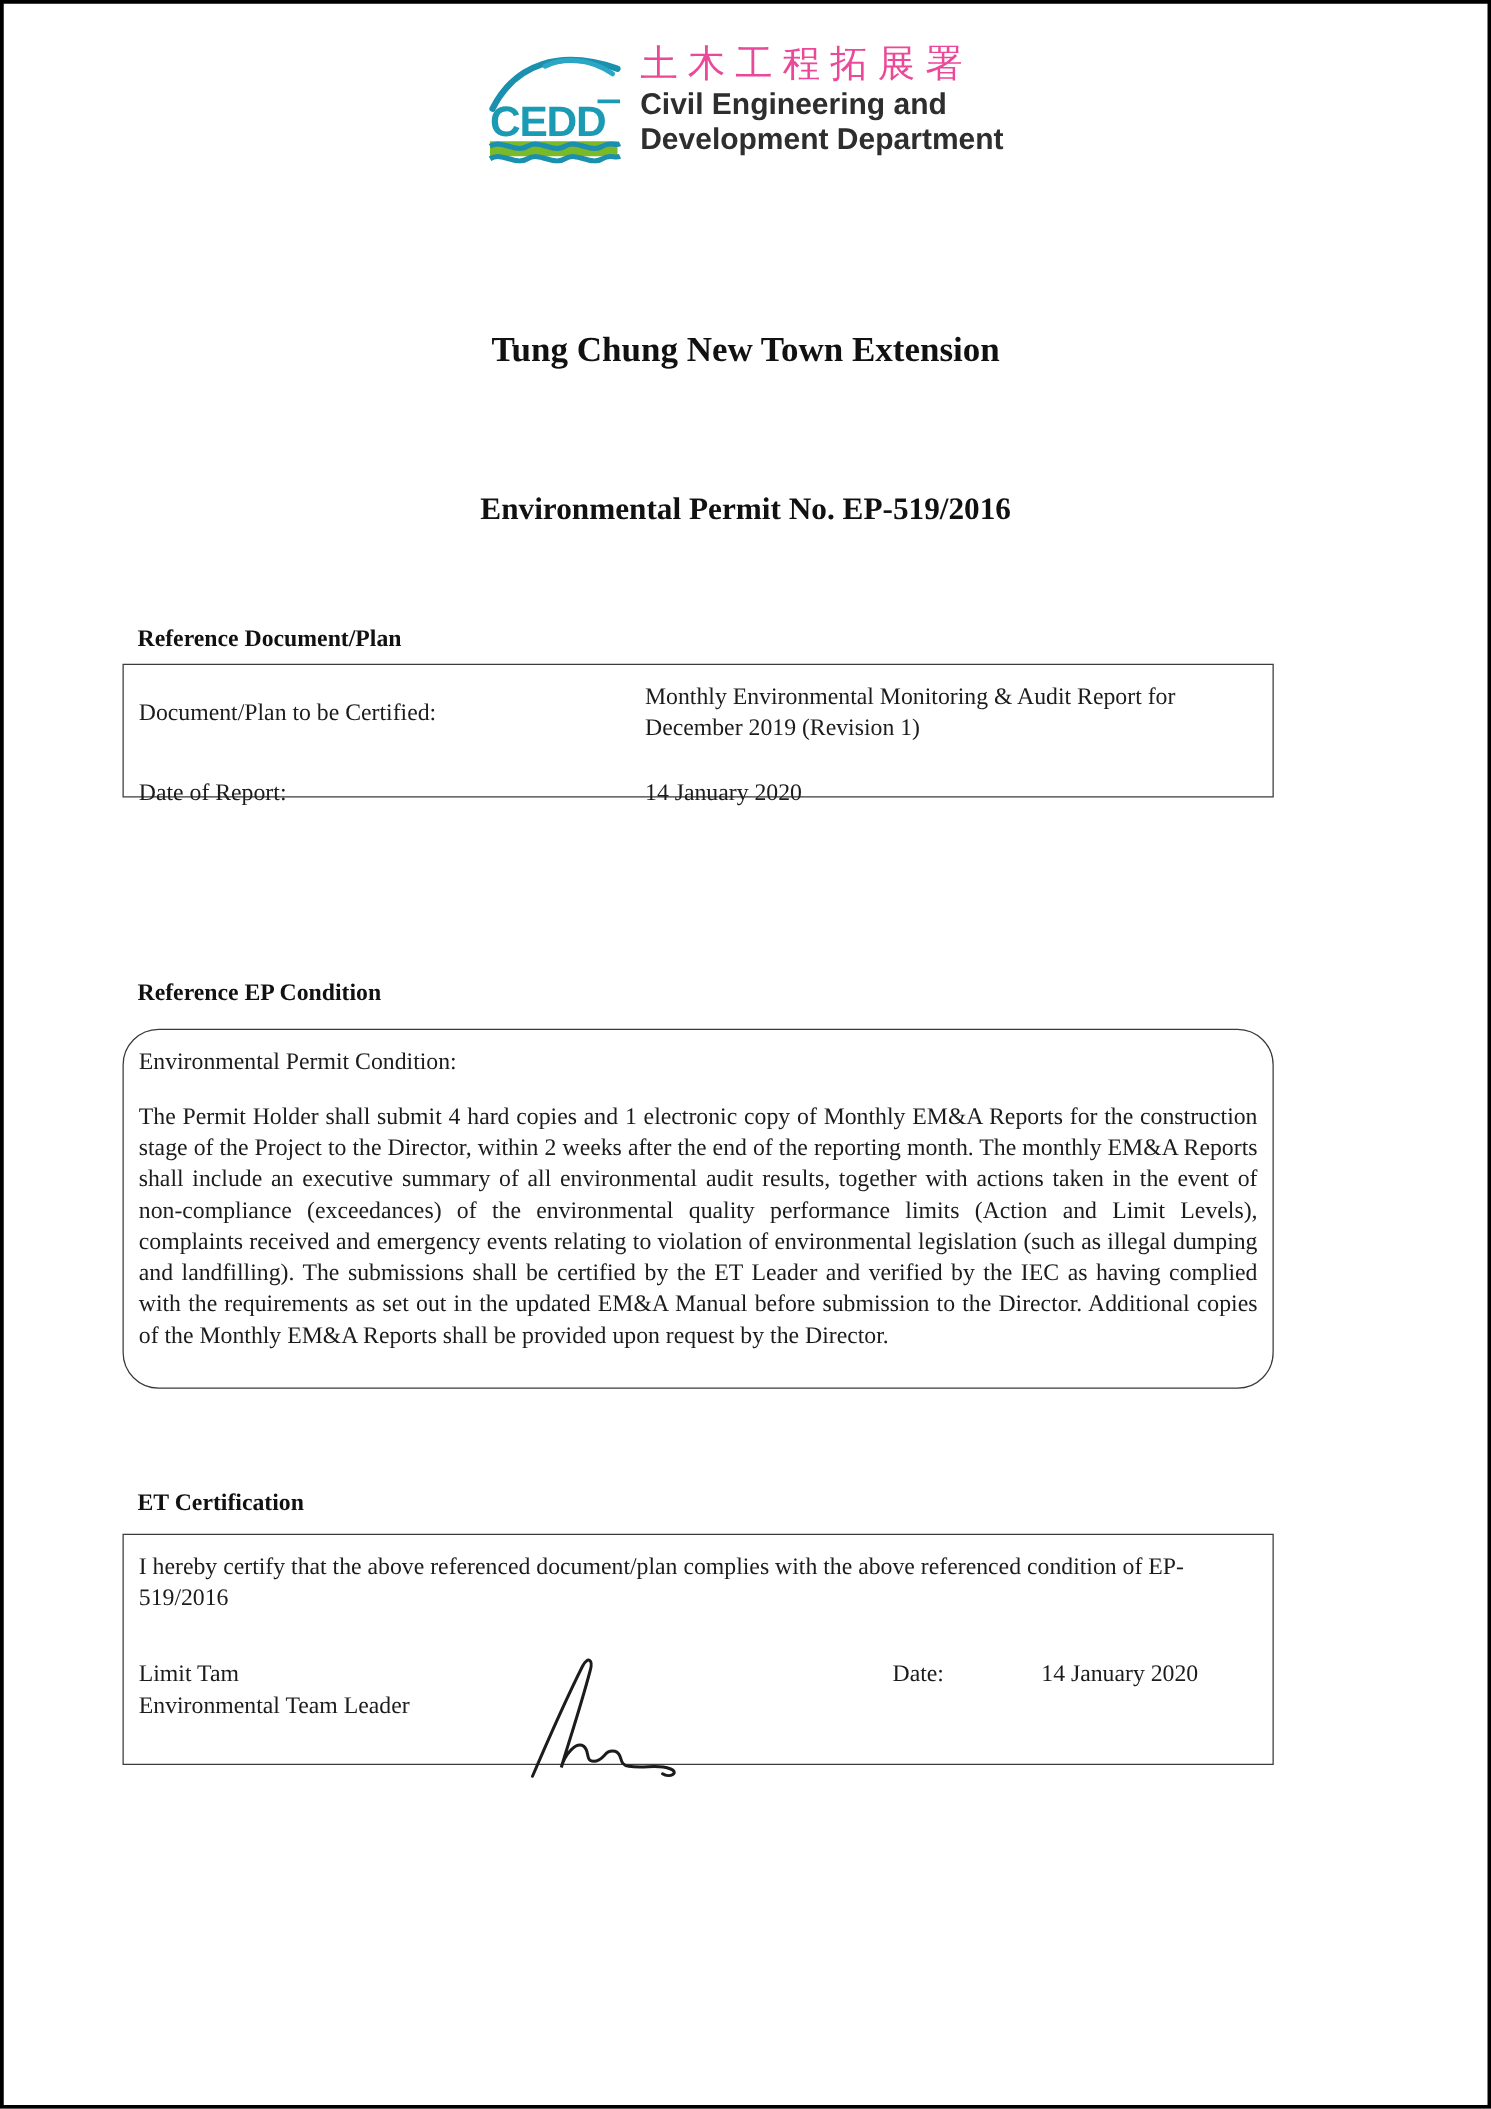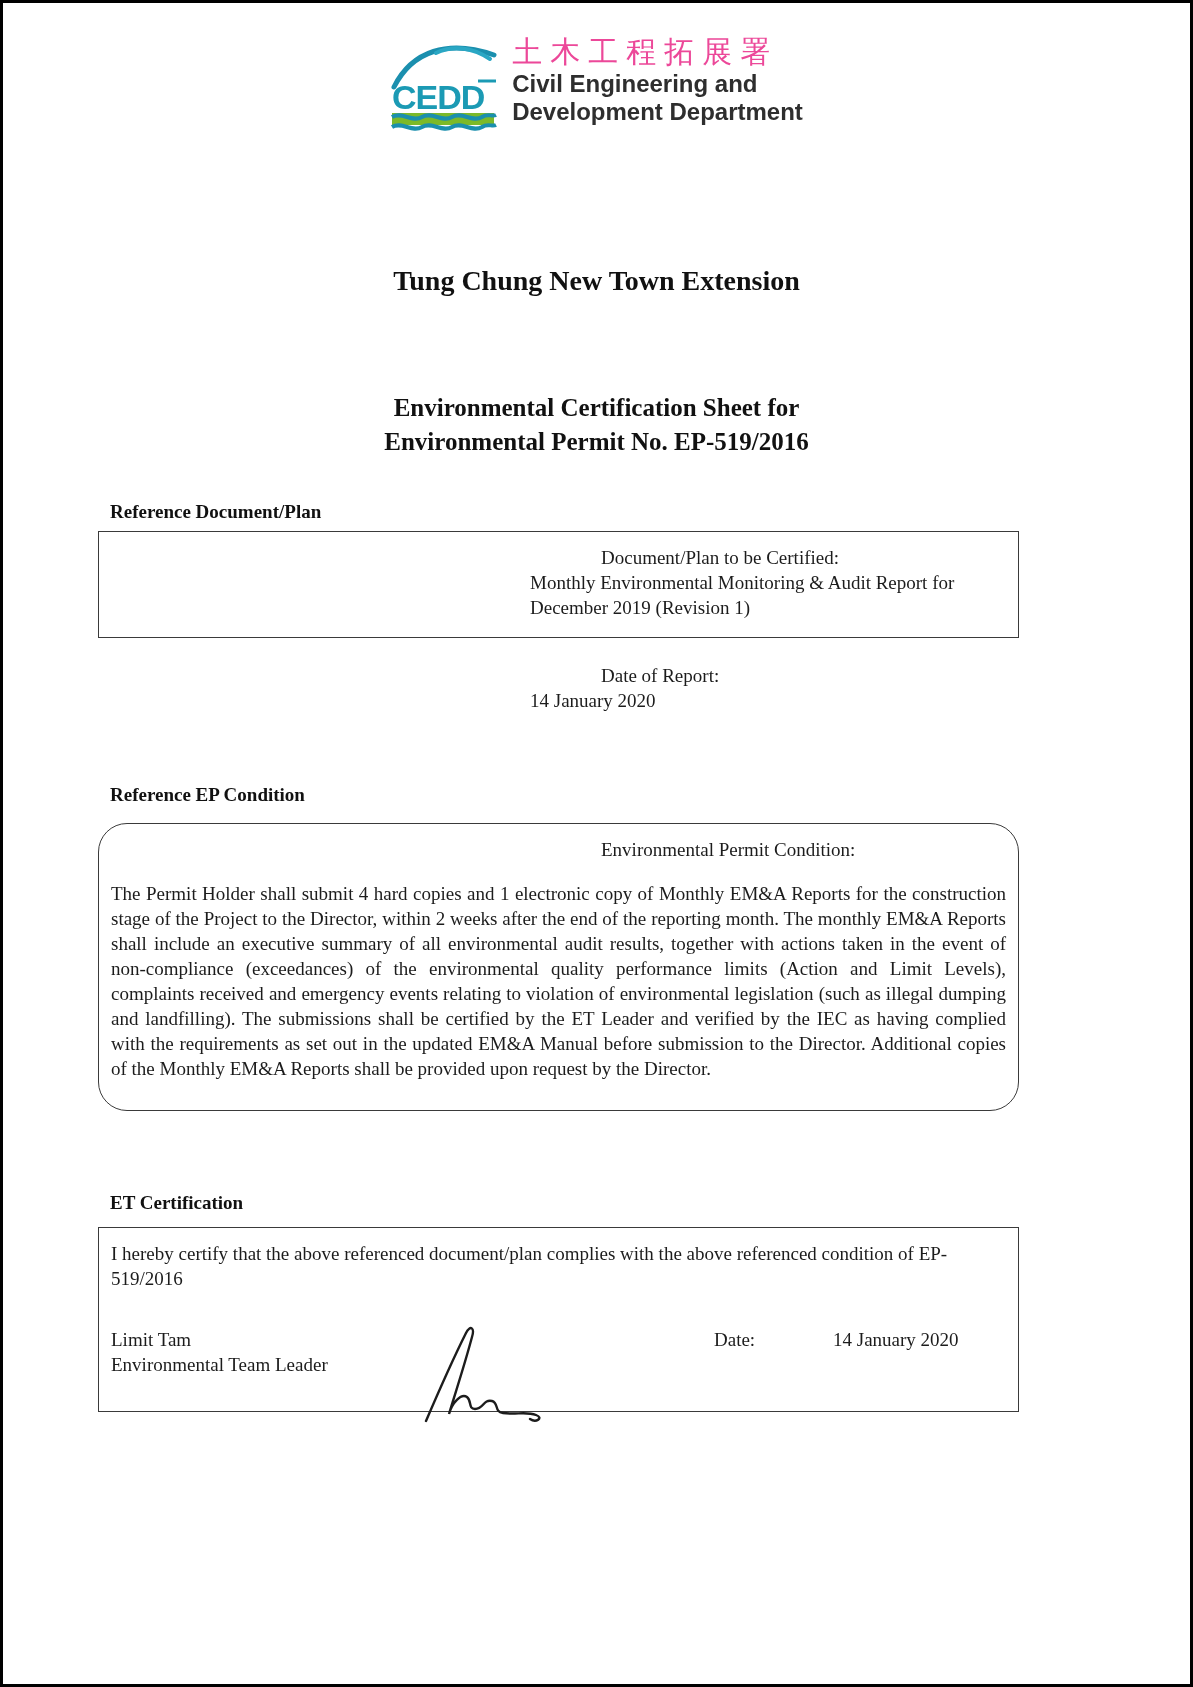--- a/index.html
+++ b/index.html
@@ -81,24 +81,24 @@
     border: 1px solid #3a3a3a;
     box-sizing: border-box;
     padding: 13px 12px;
     font-size: 19px;
     line-height: 25px;
   }
   .box-refdoc { top: 528px; height: 107px; }
   .box-refep  { top: 820px; height: 288px; border-radius: 29px; }
   .box-etcert { top: 1224px; height: 185px; }
 
-  .row { display: flex; align-items: flex-end; flex-direction: column; }
+  .row { display: flex; align-items: center; }
   .row .lbl { width: 405px; flex: 0 0 auto; }
   .row .val { width: 476px; flex: 0 0 auto; }
-  .row-gap { margin-top: 43px; }
+  .row-gap { margin-top: 27px; }
 
   .ep-body {
     margin-top: 19px;
     text-align: justify;
     width: 895px;
   }
 
   .cert-statement { width: 897px; }
 
   .signer-area {
@@ -138,21 +138,20 @@
     <div class="logo-text">
       <div class="logo-chinese">土木工程拓展署</div>
       <div class="logo-english">Civil Engineering and</div>
       <div class="logo-english">Development Department</div>
     </div>
   </div>
 
   <div class="project-title">Tung Chung New Town Extension</div>
 
   <div class="doc-title">
-    <div>Environmental Certification Sheet for</div>
     <div>Environmental Permit No. EP-519/2016</div>
   </div>
 
   <div class="section-heading h-refdoc">Reference Document/Plan</div>
 
   <div class="box box-refdoc">
     <div class="row">
       <div class="lbl">Document/Plan to be Certified:</div>
       <div class="val">Monthly Environmental Monitoring &amp; Audit Report for December 2019 (Revision 1)</div>
     </div>

